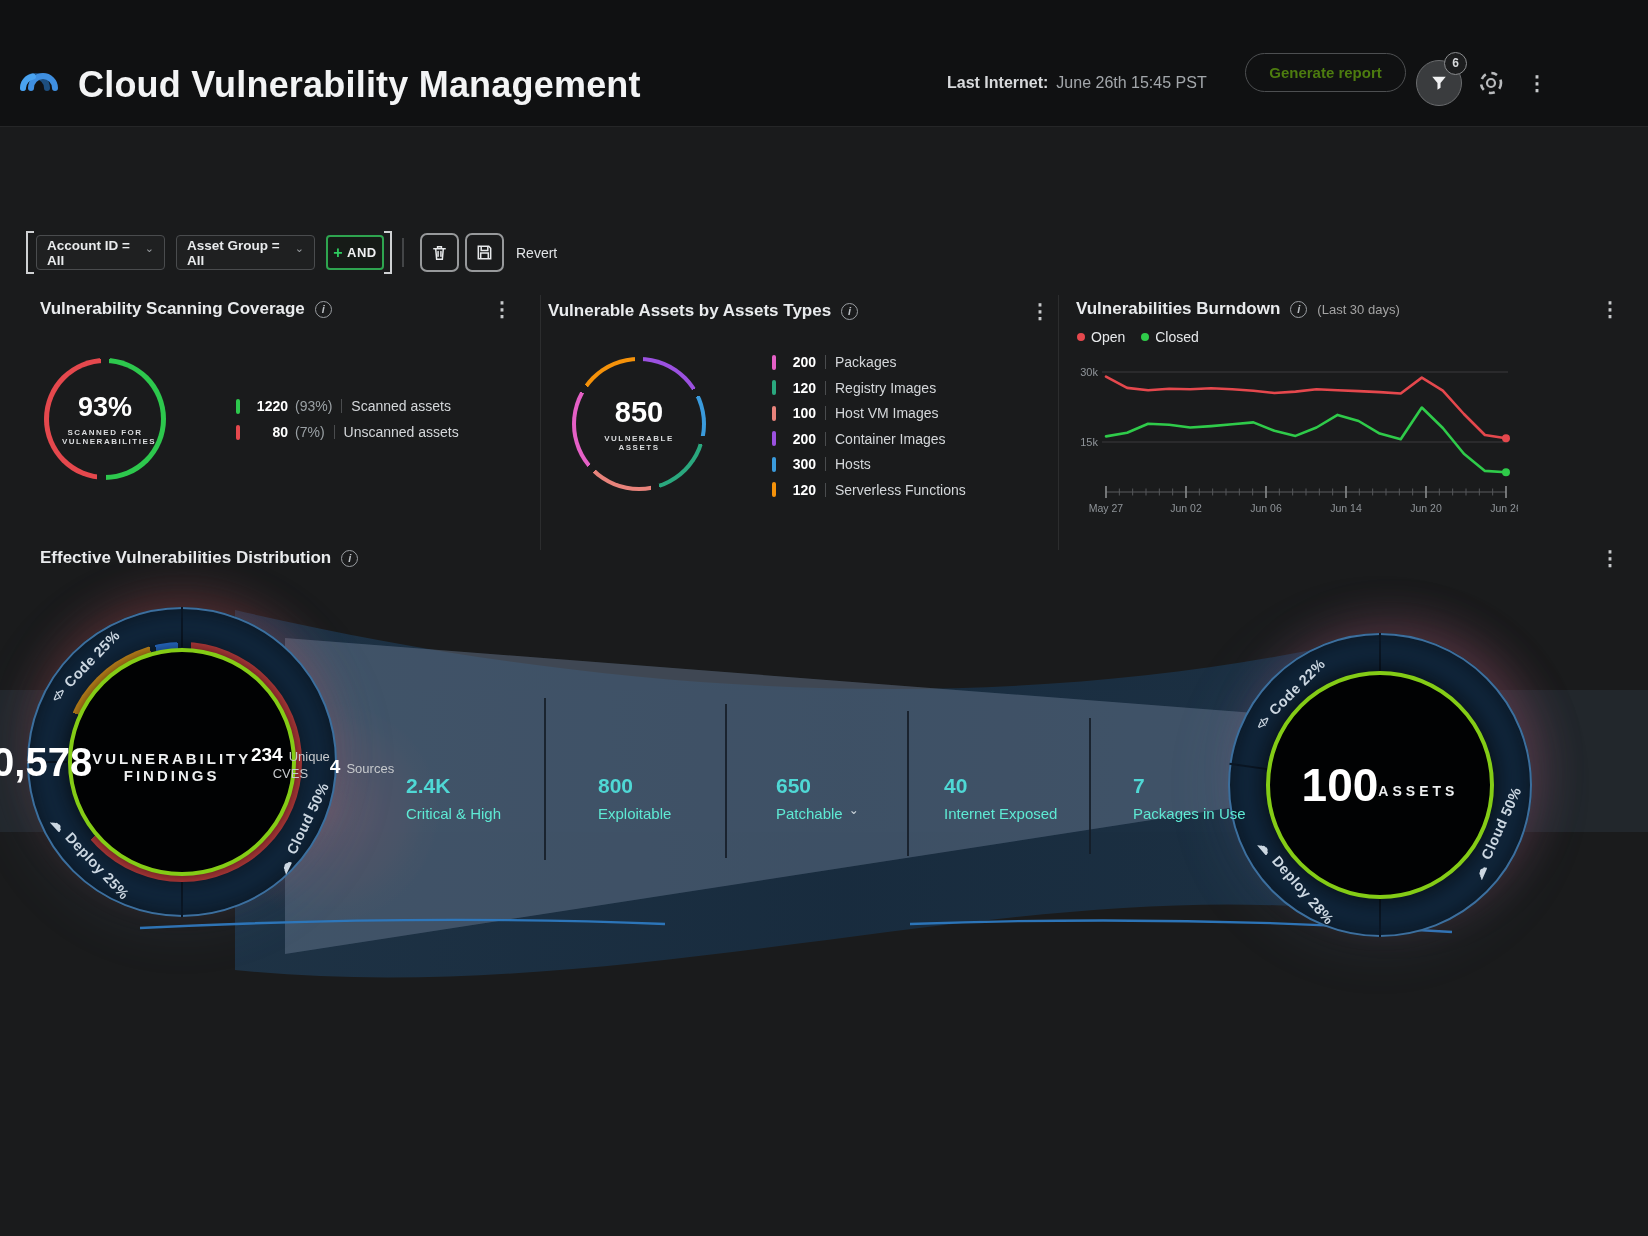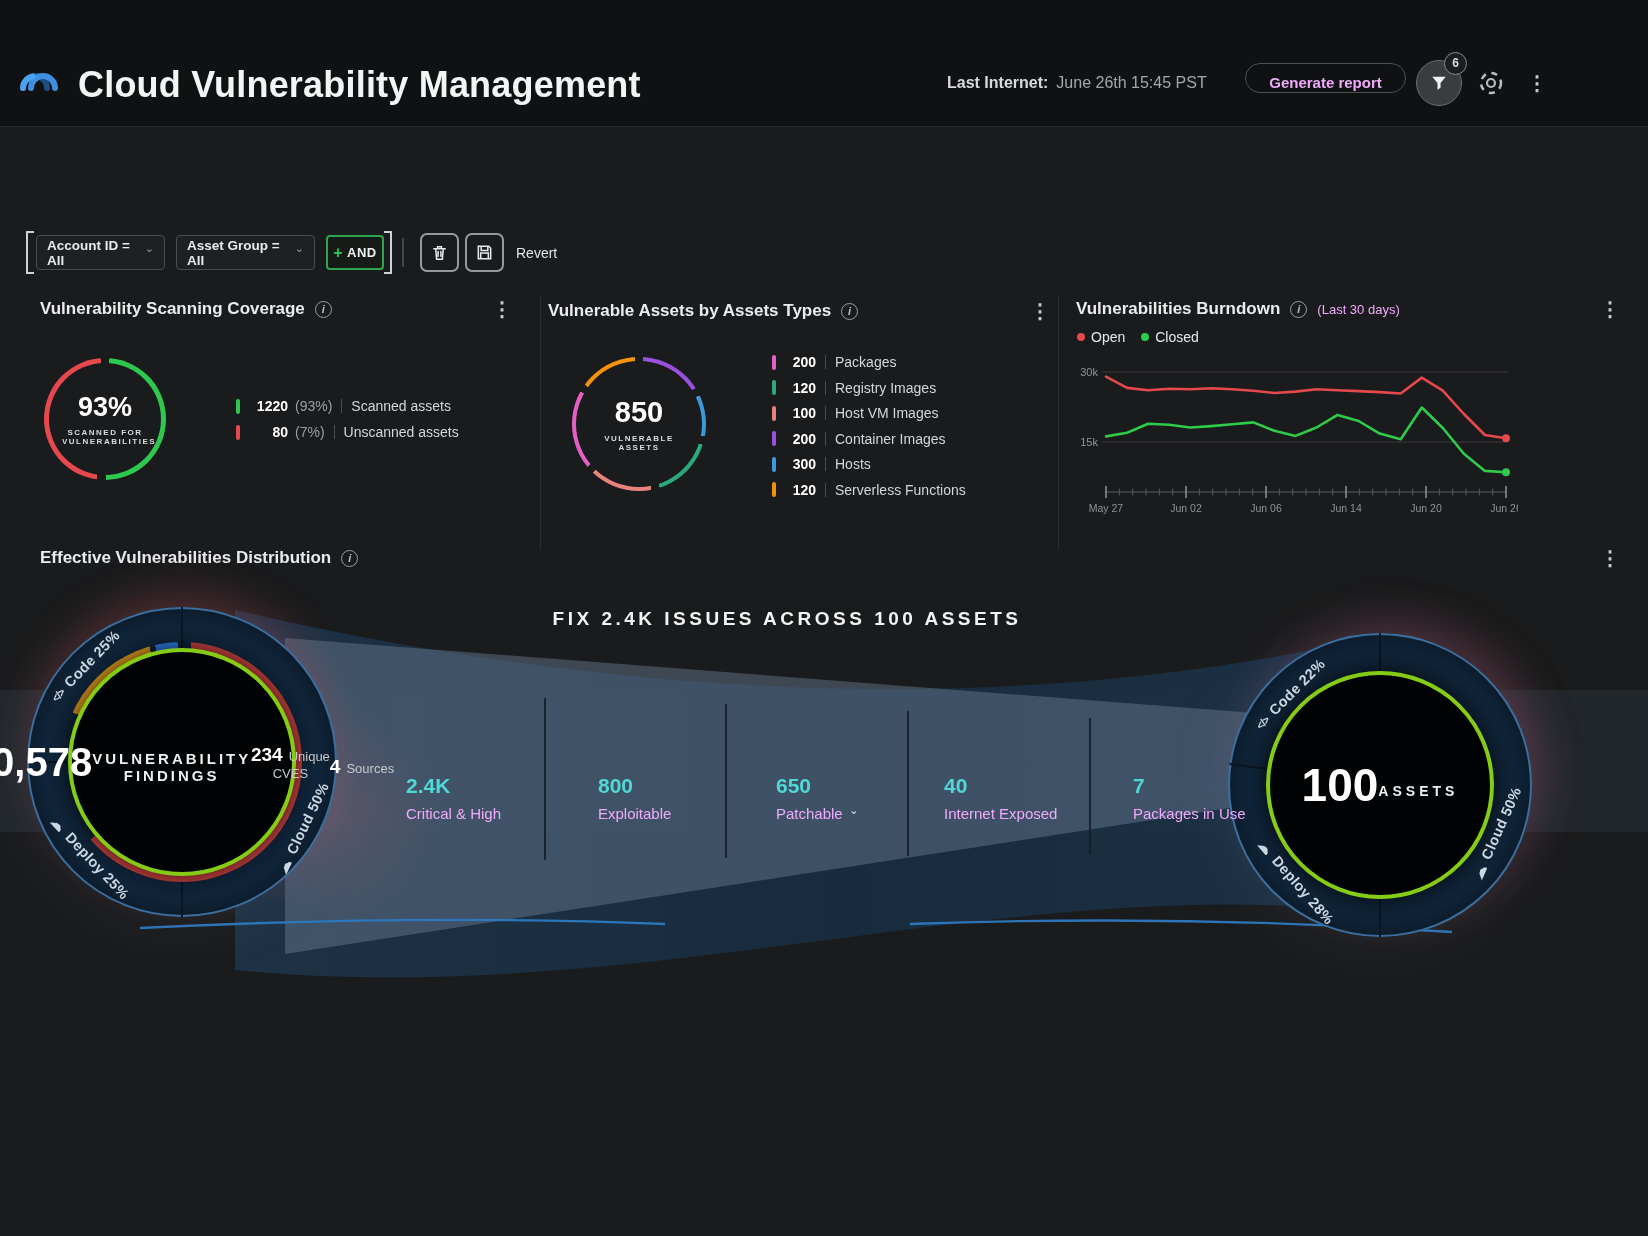--- a/index.html
+++ b/index.html
@@ -6,21 +6,21 @@
   html,body { background:#0c0d0e; }
   body { font-family:"Liberation Sans", sans-serif; }
   #stage { position:relative; width:1648px; height:1236px; background:#1a1b1c; overflow:hidden; }
 
   
   .header { position:absolute; left:0; top:0; width:1648px; height:127px; background:#101112; border-bottom:1px solid #252627; z-index:5; }
   .logo { position:absolute; left:16px; top:57px; width:46px; height:46px; }
   .app-title { position:absolute; left:78px; top:64px; font-size:36px; font-weight:bold; color:#f3f4f5; letter-spacing:.2px; }
   .last-updated { position:absolute; left:947px; top:74px; font-size:16px; color:#d8dadc; font-weight:bold; }
   .last-updated .val { font-weight:normal; color:#a3a7ab; margin-left:8px; }
-  .gen-report { position:absolute; left:1245px; top:63px; width:161px; height:30px; border:1px solid #4d4f51; border-radius:20px; background:transparent; color:#f0abfc; font-size:15px; font-weight:bold; text-align:center; line-height:37px; cursor:pointer; }
+  .gen-report { position:absolute; left:1245px; top:53px; width:161px; height:39px; border:1px solid #4d4f51; border-radius:20px; background:transparent; color:#4d7c0f; font-size:15px; font-weight:bold; text-align:center; line-height:37px; cursor:pointer; }
   .filter-btn { position:absolute; left:1416px; top:60px; width:46px; height:46px; border-radius:50%; background:#3a3c3e; border:1px solid #6a6c6e; display:flex; align-items:center; justify-content:center; cursor:pointer; }
   .filter-badge { position:absolute; left:1444px; top:52px; width:23px; height:23px; border-radius:50%; background:#1c1d1e; border:1px solid #8a8c8e; color:#d8dadc; font-size:12px; font-weight:bold; text-align:center; line-height:21px; }
   .settings-btn { position:absolute; left:1476px; top:68px; width:30px; height:30px; cursor:pointer; }
   .kebab { width:18px; height:26px; color:#c7c9cb; font-size:20px; font-weight:bold; letter-spacing:0; cursor:pointer; line-height:26px; text-align:center; }
   .kebab::before { content:"\22EE"; }
   .header .kebab { position:absolute; left:1527px; top:70px; }
 
   
   .bracket { position:absolute; width:8px; height:43px; top:231px; }
   .bracket.open { border-left:2px solid #cfd1d3; border-top:2px solid #cfd1d3; border-bottom:2px solid #cfd1d3; left:26px; }
@@ -32,21 +32,21 @@
   .and-btn .plus { color:#2ecc5f; font-size:16px; font-weight:bold; }
   .vdiv { position:absolute; left:402px; top:238px; width:2px; height:29px; background:#434547; }
   .icon-btn { position:absolute; top:233px; width:39px; height:39px; border:2px solid #97999b; border-radius:7px; background:transparent; display:flex; align-items:center; justify-content:center; cursor:pointer; }
   .revert { position:absolute; left:516px; top:245px; font-size:14px; color:#e2e4e6; cursor:pointer; }
 
   
   .panel-divider { position:absolute; top:295px; width:1px; height:255px; background:#2c2d2e; }
   .panel-title { position:absolute; font-size:17px; font-weight:bold; color:#e9ebed; display:flex; align-items:center; gap:10px; }
   .info-icon { width:17px; height:17px; border:1px solid #9a9ea2; border-radius:50%; color:#b9bdc1; font-size:11px; font-style:italic; font-weight:bold; text-align:center; line-height:15px; cursor:pointer; flex:0 0 auto; }
   .info-icon::before { content:"i"; }
-  .subtle { font-size:13px; color:#f0abfc; font-weight:normal; }
+  .subtle { font-size:13px; color:#a3a3a3; font-weight:normal; }
 
   .donut { position:absolute; border-radius:50%; }
   .donut-hole { position:absolute; border-radius:50%; background:#1a1b1c; display:flex; flex-direction:column; align-items:center; justify-content:center; text-align:center; }
   .donut-val { color:#ffffff; font-weight:bold; }
   .donut-lab { color:#d9dbdd; font-weight:bold; letter-spacing:1.5px; margin-top:5px; }
 
   .legend-row { position:absolute; display:flex; align-items:center; height:20px; font-size:14px;padding-left:26px; }
   .swatch { width:4px; height:15px; border-radius:2px; margin-right:10px; flex:0 0 auto; }
   .leg-val { font-weight:bold; color:#ffffff; text-align:right; }
   .leg-pct { color:#9aa0a4; margin-left:7px; }
@@ -73,21 +73,21 @@
   .g-lab { color:#eceeef; letter-spacing:3px; font-weight:bold; }
   .g-hr { width:150px; height:1px; background:#3c3e40; margin:13px 0; }
   .g-sub { color:#c6c9cc; font-size:13px; }
   .g-sub b { color:#ffffff; font-size:19px; font-weight:bold; margin-right:6px; }
   .ring-label { position:absolute; display:flex; align-items:center; gap:7px; font-size:14.5px; font-weight:bold; color:#ccd7e1; letter-spacing:.4px; white-space:nowrap; z-index:4; }
   .code-icon::before { content:"</>"; font-size:11px; letter-spacing:-1px; color:#ccd7e1; }
   .cloud-icon::before { content:"\2601"; font-size:14px; color:#ccd7e1; }
 
   .stat { position:absolute; z-index:4; }
   .stat-val { font-size:21px; font-weight:bold; color:#4fd8d5; }
-  .stat-lab { font-size:15px; color:#f0abfc; margin-top:7px; display:flex; align-items:center; gap:6px; }
+  .stat-lab { font-size:15px; color:#5eead4; margin-top:7px; display:flex; align-items:center; gap:6px; }
   .stat-lab .chev { color:#ced6dc; font-size:12px; }
   .issue-dist { position:absolute; left:0; top:915px; width:1574px; text-align:center; font-size:13.5px; color:#b4bdc5; z-index:4; letter-spacing:.3px; }
 
   svg text { font-family:"Liberation Sans", sans-serif; }
 </style>
 </head>
 <body>
 
 <div id="stage">
 
@@ -292,21 +292,20 @@
       <text x="350" y="160" fill="#8f9499" font-size="10.5" text-anchor="middle">Jun 20</text>
       <text x="430" y="160" fill="#8f9499" font-size="10.5" text-anchor="middle">Jun 26</text>
     </svg>
 
   <div class="dist-title">
     <span>Effective Vulnerabilities Distribution</span>
     <span class="info-icon"></span>
   </div>
   <div class="kebab" style="position:absolute;left:1600px;top:545px;"></div>
 
-  <div class="headline">FIX 2.4K ISSUES ACROSS 100 ASSETS</div>
 
   <svg id="funnel-svg" width="1648" height="440" viewBox="0 0 1648 440">
     <defs>
       <linearGradient id="bandGrad" x1="0" y1="0" x2="1" y2="0">
         <stop offset="0" stop-color="#1e3448"></stop>
           <stop offset="0.55" stop-color="#182d41"></stop>
           <stop offset="1" stop-color="#1c3246"></stop>
       </linearGradient>
       <linearGradient id="funGrad" x1="0" y1="0" x2="1" y2="0">
         <stop offset="0" stop-color="#66788c" stop-opacity="0.52"></stop>

